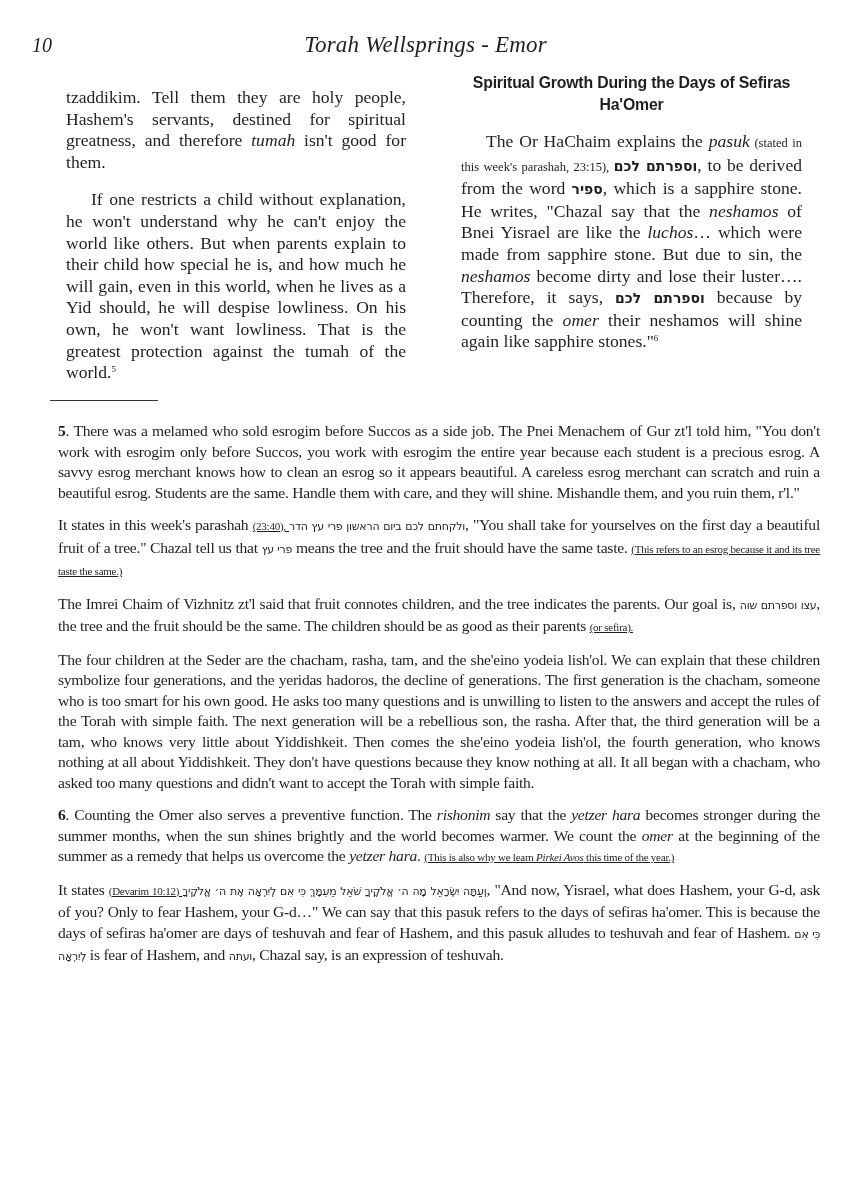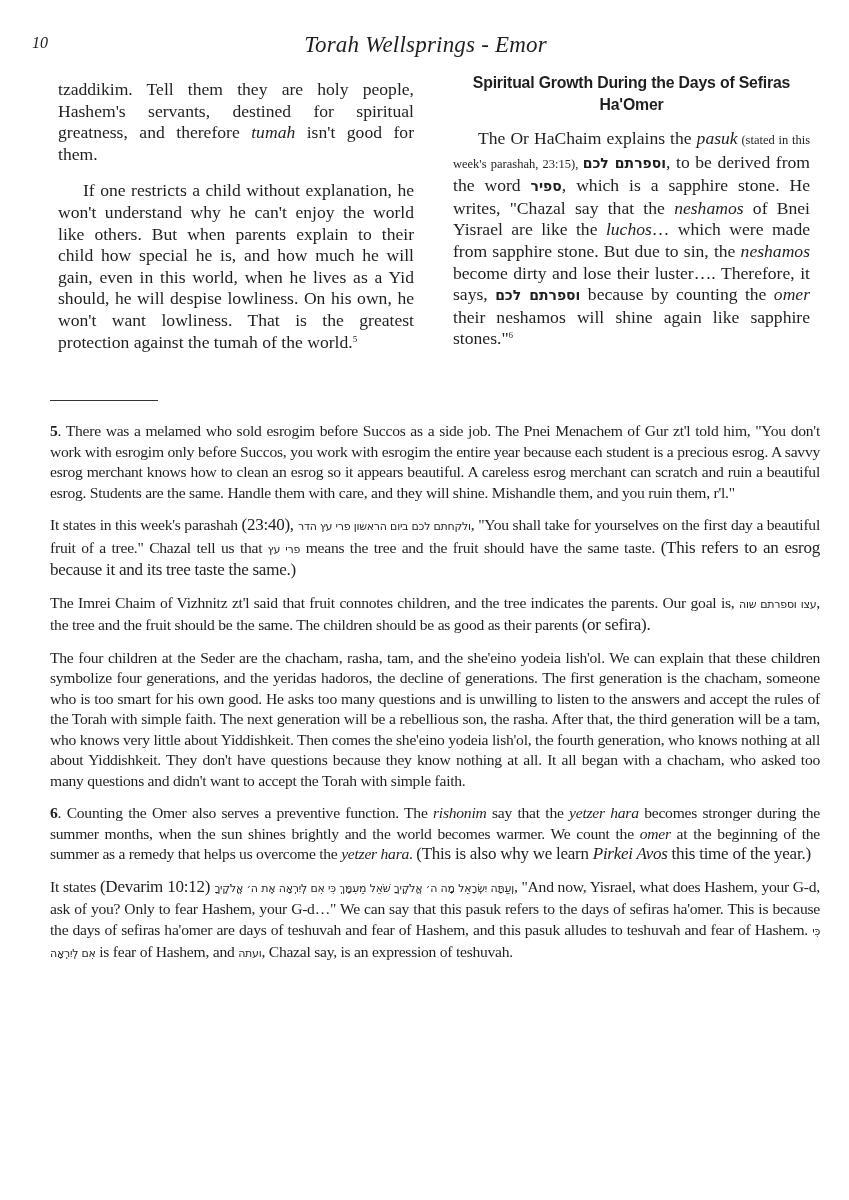--- a/index.html
+++ b/index.html
@@ -1,40 +1,40 @@
 <!DOCTYPE html>
 <html><head>
 <meta charset="utf-8">
 <style>
   html, body { margin: 0; padding: 0; }
   body {
     width: 849px; height: 1200px; background: #ffffff; position: relative; overflow: hidden;
     color: #1f1f1f; font-family: "Liberation Serif", "DejaVu Serif", serif;
   }
   .header { position: absolute; top: 30px; left: 32px; width: 787px; height: 24px; }
-  .page-num { position: absolute; left: 0; top: 4px; font-style: italic; font-size: 16px; }
+  .page-num { position: absolute; left: 0; top: 4px; font-style: italic; font-size: 20px; }
   .running-title { position: absolute; left: 0; right: 0; top: 2px; text-align: center; font-style: italic; font-size: 23px; letter-spacing: 0.2px; }
   .col { position: absolute; top: 71px; width: 372px; font-size: 17.6px; line-height: 21.6px; text-align: justify; }
   .col-left { left: 50px; }
   .col-right { left: 445px; width: 373px; }
-  .col p { margin: 8px; }
+  .col p { margin: 16px; }
   .col p.indent { text-indent: 25px; }
   .col p + p { margin-top: 15px; }
   .section-heading {
     font-family: "Liberation Sans", "DejaVu Sans", sans-serif; font-weight: bold; font-size: 16.5px;
     text-align: center; line-height: 22px; margin: 0 0 13px 0; letter-spacing: -0.2px; transform: scaleX(0.96);
   }
   .small { font-size: 12.5px; }
   .heb { font-family: "DejaVu Sans", sans-serif; font-size: 14px; font-weight: bold; }
   .heb-sm { font-family: "DejaVu Sans", sans-serif; font-size: 11px; }
   sup { font-size: 9px; line-height: 0; vertical-align: 6px; }
   .rule { position: absolute; left: 50px; top: 400px; width: 108px; height: 0; border-top: 1px solid #333; }
   .notes { position: absolute; left: 50px; top: 421px; width: 770px; font-size: 15.6px; line-height: 20.5px; text-align: justify; letter-spacing: -0.25px; }
-  .notes p { margin: 0 0 12px 0; }
-  .notes .small { font-size: 17px; }
+  .notes p { margin: 0 0 12px 8px; }
+  .notes .small { font-size: 11px; text-decoration: underline; }
   .note-num { font-weight: bold; }
 </style>
 </head>
 <body>
 
 <div class="header">
   <span class="page-num">10</span>
   <div class="running-title">Torah Wellsprings - Emor</div>
 </div>
 

